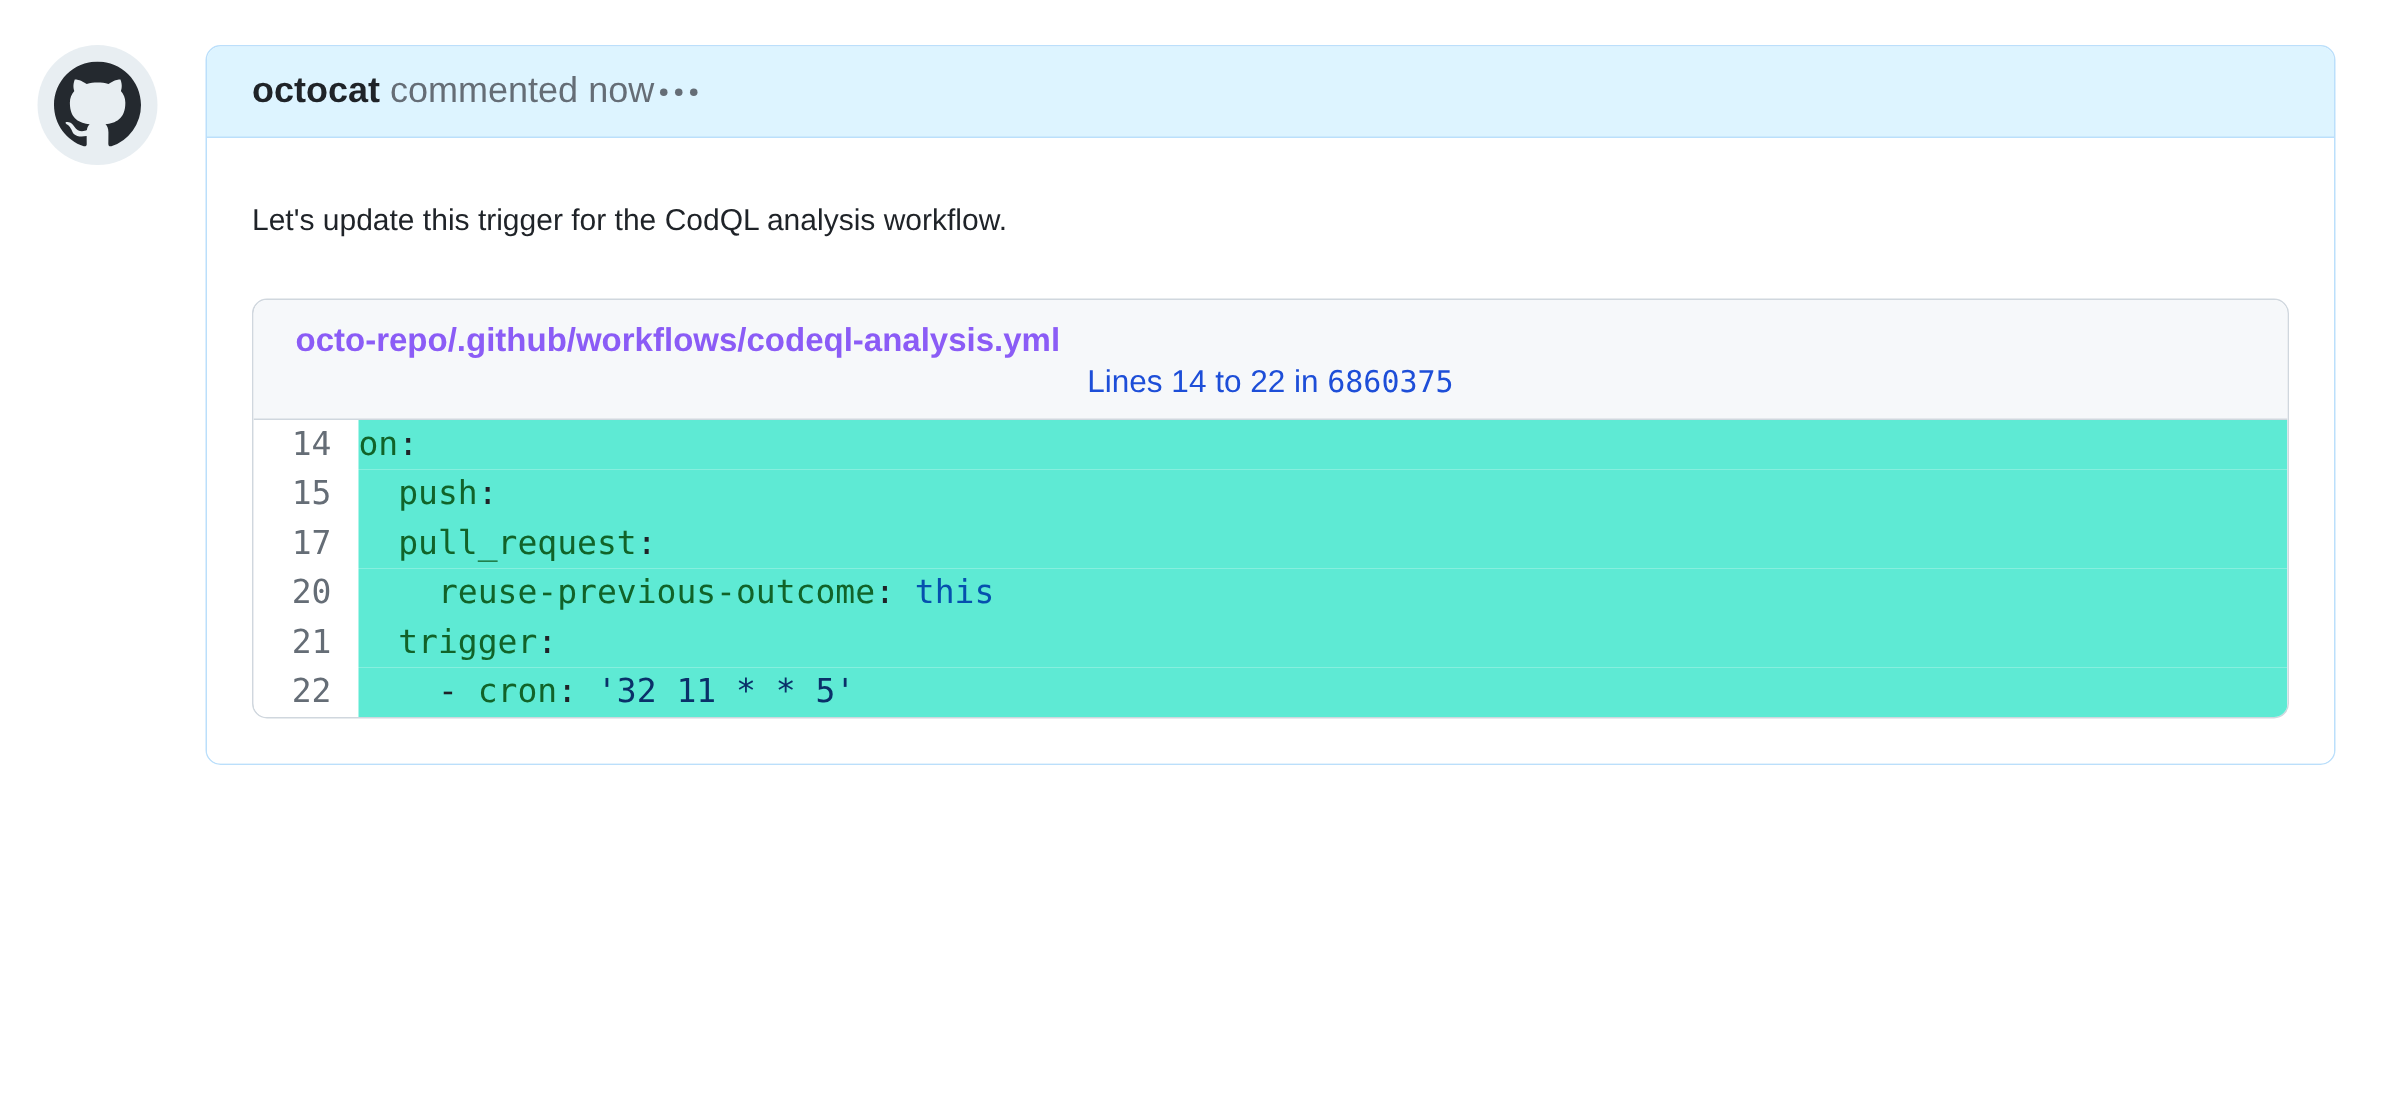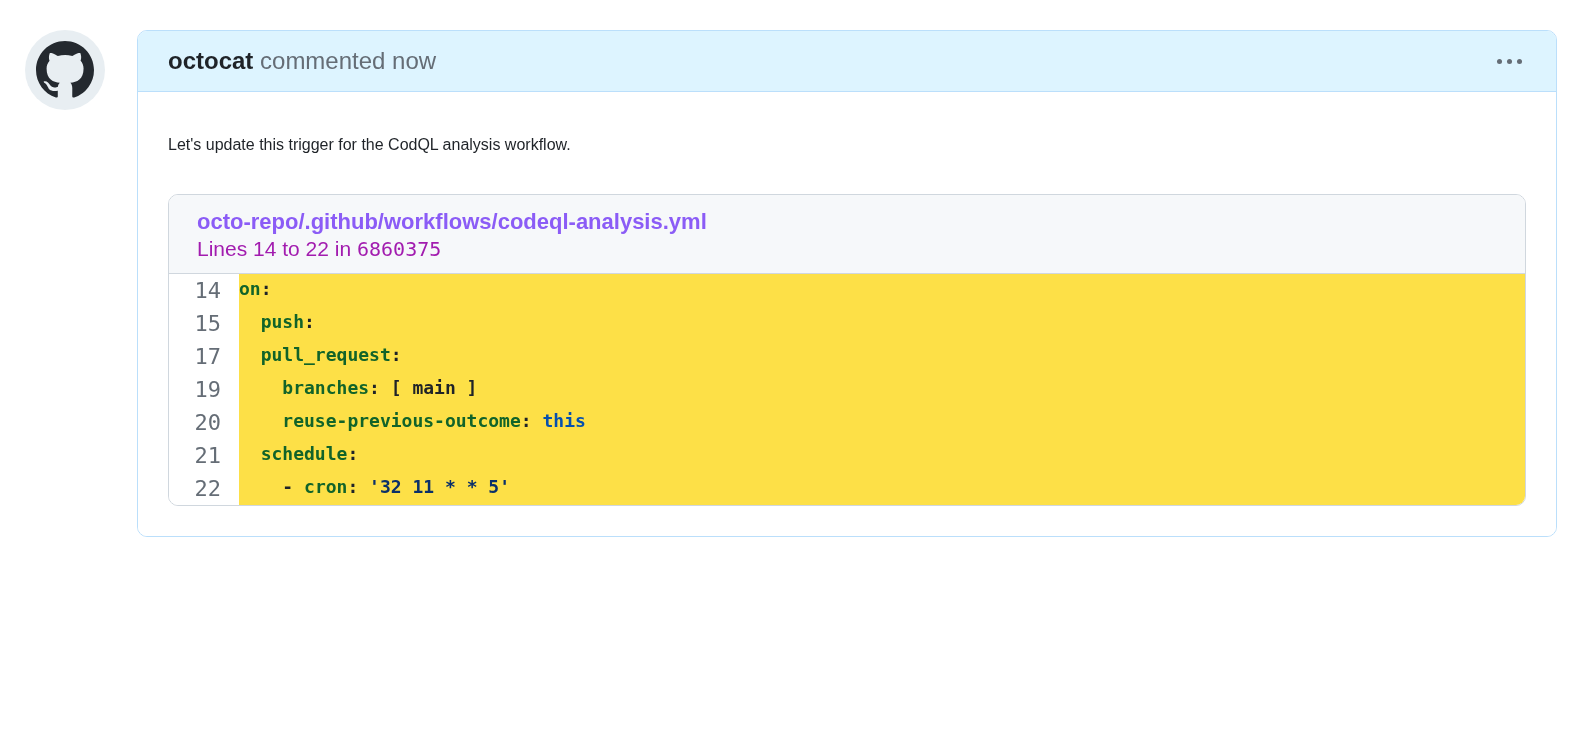--- a/index.html
+++ b/index.html
@@ -23,71 +23,70 @@
     border: 1.5px solid #bbdffb;
     border-radius: 10px;
     width: 1420px;
     position: relative;
     overflow: hidden;
   }
   .comment-header {
     background: #ddf4ff;
     border-bottom: 1.5px solid #bbdffb;
     padding: 16px 30px;
-    display: flex; align-items: center; justify-content: space-between;
+    display: flex; align-items: center; justify-content: flex-start;
     position: relative;
   }
   .header-pointer {
     position: absolute;
     left: -14px; top: 28px;
     width: 26px; height: 26px;
     background: #ddf4ff;
     border-left: 1.5px solid #bbdffb;
     border-bottom: 1.5px solid #bbdffb;
     transform: rotate(45deg);
   }
   .header-text { font-size: 24px; }
   .author { font-weight: 600; color: #1f2328; }
   .meta { color: #656d76; font-weight: 400; }
   .kebab { color: #656d76; display:flex; gap:5px; padding:4px; cursor:pointer; }
   .kebab span { width:5px; height:5px; background:#656d76; border-radius:50%; display:block; }
   .comment-body { padding: 30px 30px 30px 30px; background:#fff; }
-  .body-text { font-size: 16px; margin: 14px 0 40px 0; }
+  .body-text { font-size: 20px; margin: 14px 0 40px 0; }
   .snippet {
     border: 1.5px solid #d0d7de;
     border-radius: 10px;
     overflow: hidden;
   }
   .snippet-header {
     background: #f6f8fa;
     border-bottom: 1.5px solid #d0d7de;
     padding: 14px 28px 12px 28px;
   }
   .file-link { color: #8b5cf6; font-weight: 600; font-size: 22px; text-decoration: none; display:inline-block; }
-  .lines-info { color: #a21caf; font-size: 21px; margin-top: 2px; }
+  .lines-info { color: #1d4ed8; font-size: 21px; margin-top: 2px; text-align: center; }
   .commit { font-family: ui-monospace, SFMono-Regular, Menlo, Consolas, monospace; font-size: 20px; }
   .code-scroll { overflow-x: auto; }
   .code-table { border-collapse: collapse; width: max-content; min-width:100%; }
   .code-table td { vertical-align: top; }
   td.lineno {
     color: #656d76; text-align: right;
     padding: 4px 18px 4px 18px;
     font-family: ui-monospace, SFMono-Regular, Menlo, Consolas, monospace;
     font-size: 22px;
     user-select: none;
     width: 70px;
     background:#fff;
   }
   td.code {
     font-family: ui-monospace, SFMono-Regular, Menlo, Consolas, monospace;
-    font-size: 18px;
+    font-size: 22px;
     white-space: pre;
     padding: 4px 20px 4px 0;
-    background:#fde047;
-    font-weight:bold;
+    background:#5eead4;
   }
   .tok-key   { color: #116329; }
   .tok-punc  { color: #1f2328; }
   .tok-plain { color: #1f2328; }
   .tok-str   { color: #0a3069; }
   .tok-comm  { color: #6e7781; }
   .tok-bool  { color: #0550ae; }
   .tok-dash  { color: #1f2328; }
 
   
@@ -139,30 +138,26 @@
                 </tr>
                 <tr>
                   <td class="lineno">15</td>
                   <td class="code"><span class="tok-plain">  </span><span class="tok-key">push</span><span class="tok-punc">:</span></td>
                 </tr>
                 <tr>
                   <td class="lineno">17</td>
                   <td class="code"><span class="tok-plain">  </span><span class="tok-key">pull_request</span><span class="tok-punc">:</span></td>
                 </tr>
                 <tr>
-                  <td class="lineno">19</td>
-                  <td class="code"><span class="tok-plain">    </span><span class="tok-key">branches</span><span class="tok-punc">: [ </span><span class="tok-plain">main</span><span class="tok-punc"> ]</span></td>
-                </tr>
-                <tr>
                   <td class="lineno">20</td>
                   <td class="code"><span class="tok-plain">    </span><span class="tok-key">reuse-previous-outcome</span><span class="tok-punc">: </span><span class="tok-bool">this</span></td>
                 </tr>
                 <tr>
                   <td class="lineno">21</td>
-                  <td class="code"><span class="tok-plain">  </span><span class="tok-key">schedule</span><span class="tok-punc">:</span></td>
+                  <td class="code"><span class="tok-plain">  </span><span class="tok-key">trigger</span><span class="tok-punc">:</span></td>
                 </tr>
                 <tr>
                   <td class="lineno">22</td>
                   <td class="code"><span class="tok-plain">    </span><span class="tok-dash">- </span><span class="tok-key">cron</span><span class="tok-punc">: </span><span class="tok-str">'32 11 * * 5'</span></td>
                 </tr>
               </tbody>
           </table>
         </div>
       </div>
     </div>

